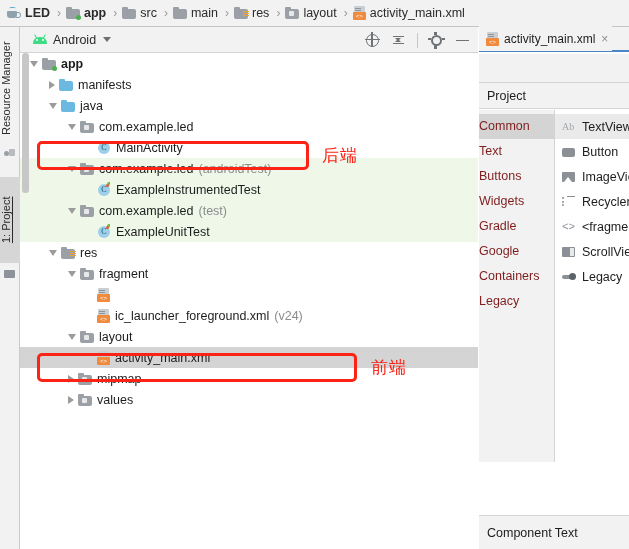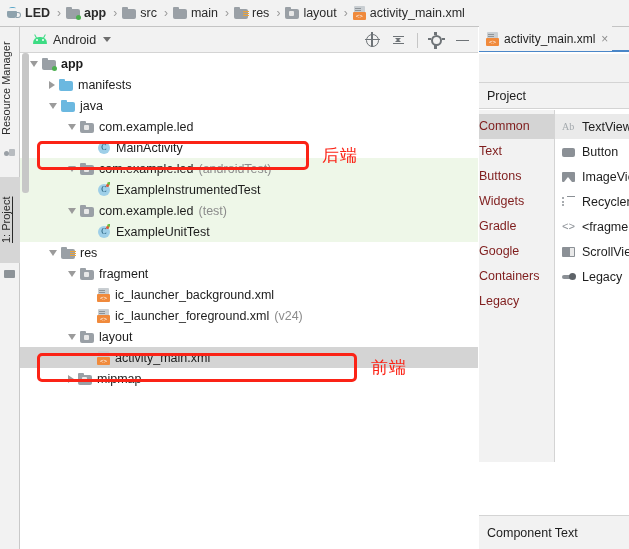--- a/index.html
+++ b/index.html
@@ -614,21 +614,20 @@
           </span>
           <span class="label">fragment</span>
         </div>
         <div class="row">
           <span style="display:inline-block;width:67px;flex:none"></span>
           <span class="arrow none"></span>
           <span class="ic ic-xml">
             <span class="top"></span>
             <span class="bot">&lt;&gt;</span>
           </span>
-          <span class="label">ic_launcher_background.xml</span>
         </div>
         <div class="row">
           <span style="display:inline-block;width:67px;flex:none"></span>
           <span class="arrow none"></span>
           <span class="ic ic-xml">
             <span class="top"></span>
             <span class="bot">&lt;&gt;</span>
           </span>
           <span class="label">ic_launcher_foreground.xml</span>
           <span class="sub">(v24)</span>
@@ -652,20 +651,29 @@
           <span class="label">activity_main.xml</span>
         </div>
         <div class="row">
           <span style="display:inline-block;width:48px;flex:none"></span>
           <span class="arrow closed"></span>
           <span class="ic ic-folder grey">
             <i></i>
             <span class="pkg"></span>
           </span>
           <span class="label">mipmap</span>
+        </div>
+        <div class="row">
+          <span style="display:inline-block;width:48px;flex:none"></span>
+          <span class="arrow closed"></span>
+          <span class="ic ic-folder grey">
+            <i></i>
+            <span class="pkg"></span>
+          </span>
+          <span class="label">values</span>
         </div>
       </div>
   </div>
 
   <div class="vscroll">
     <div class="thumb"></div>
   </div>
 
   <div class="redbox" style="left:37px; top:141px; width:272px; height:29px;"></div>
   <div class="annot" style="left:322px; top:144px;">后端</div>

